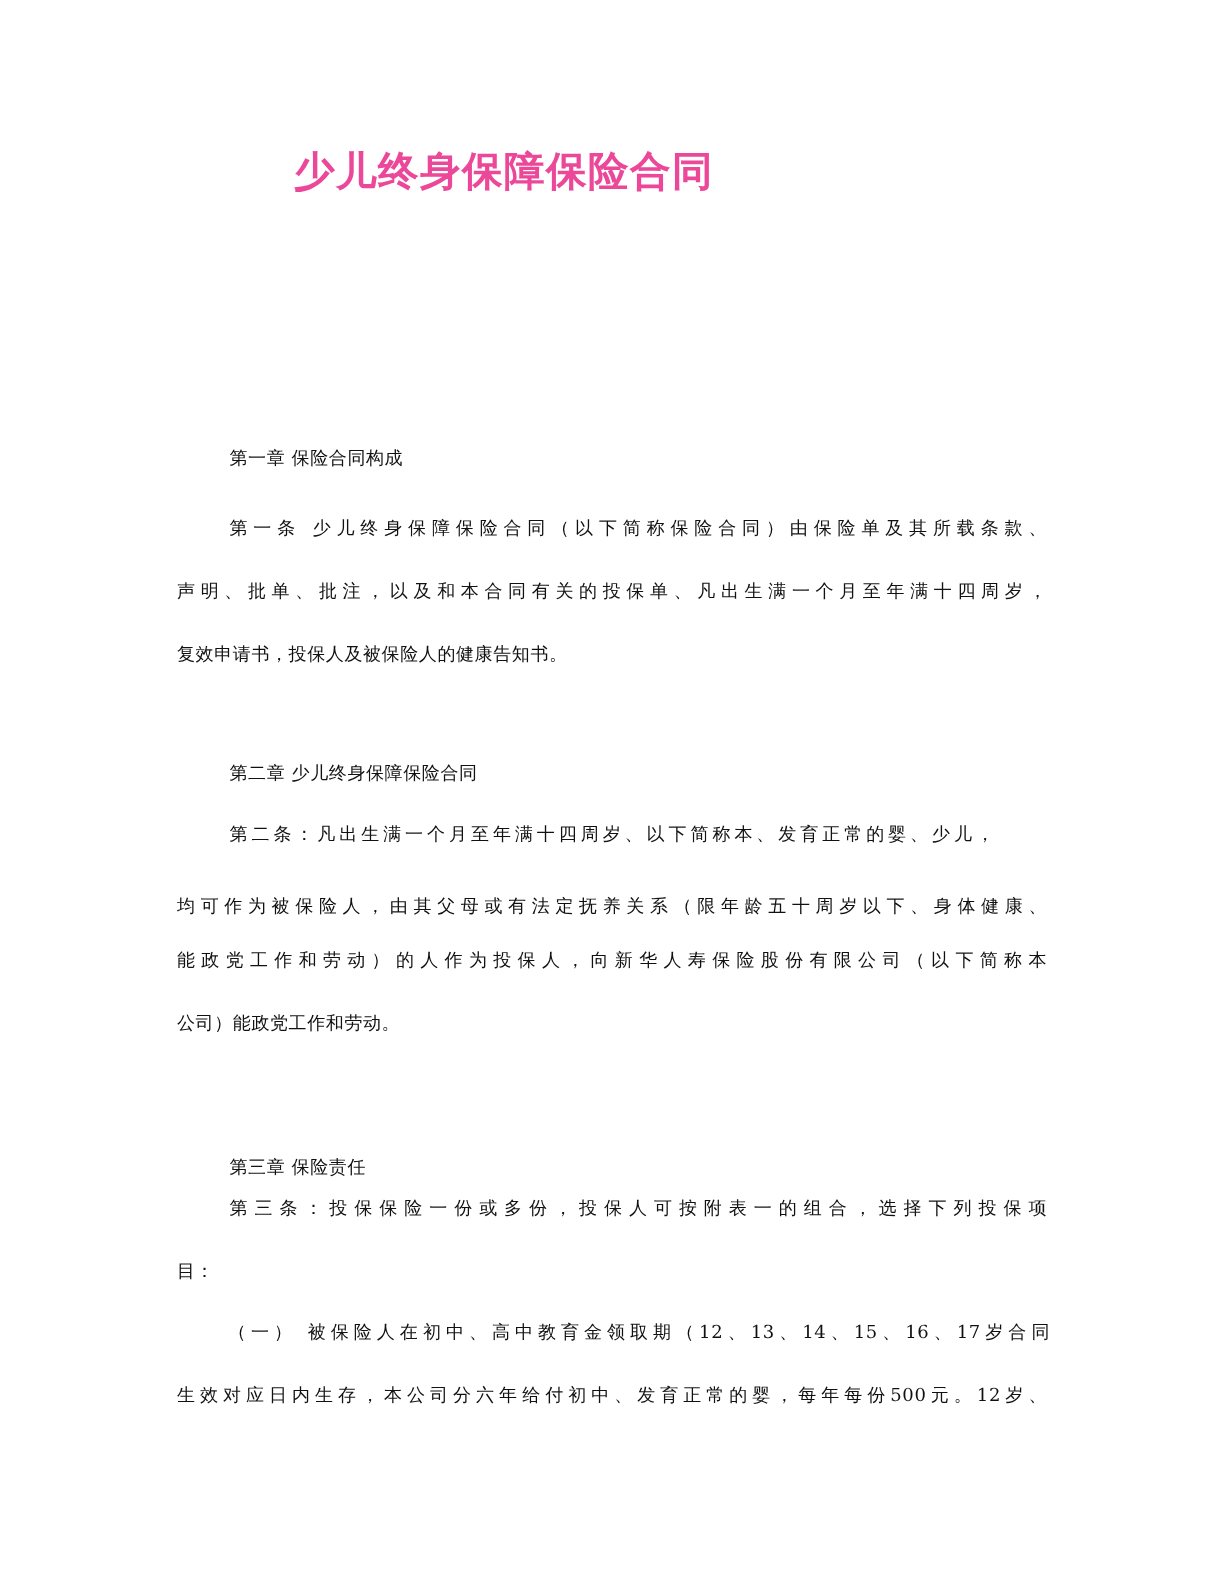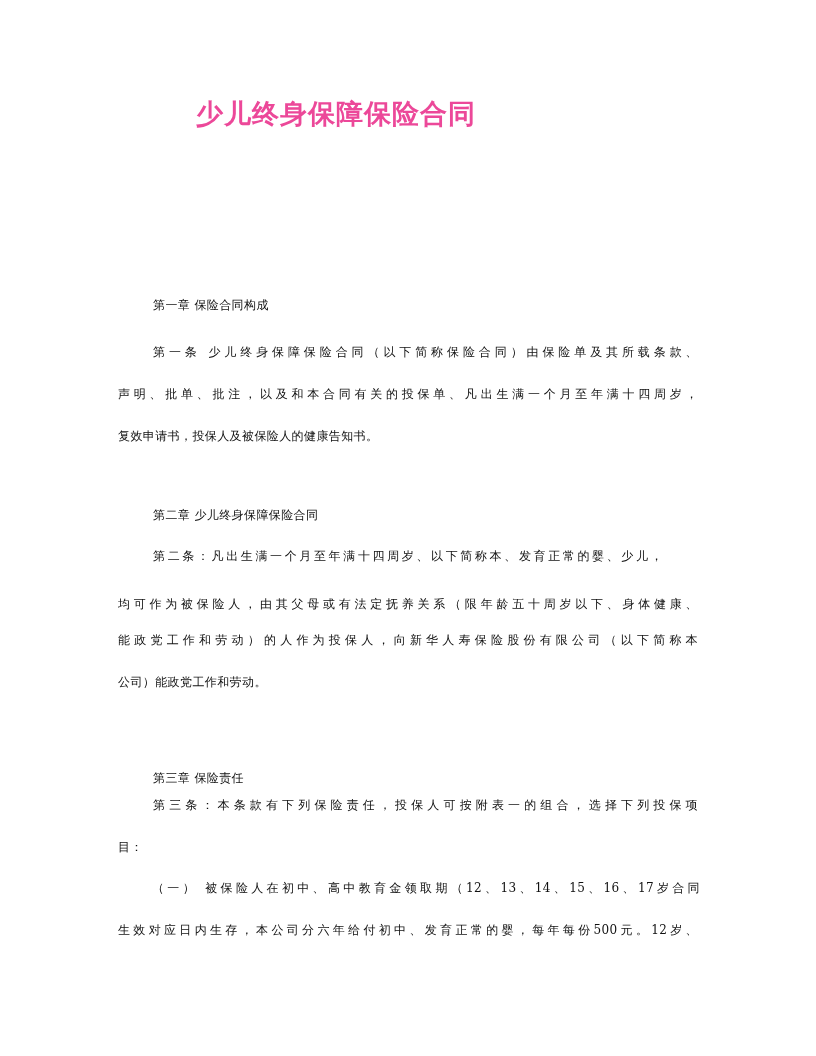--- a/index.html
+++ b/index.html
@@ -25,17 +25,17 @@
   <div class="line justify" style="top:386px;">声明、批单、批注，以及和本合同有关的投保单、凡出生满一个月至年满十四周岁，</div>
   <div class="line" style="top:428px;">复效申请书，投保人及被保险人的健康告知书。</div>
 
   <div class="line indent" style="top:507px;">第二章  少儿终身保障保险合同</div>
   <div class="line indent justify" style="top:548px; width:510px;">第二条：凡出生满一个月至年满十四周岁、以下简称本、发育正常的婴、少儿，</div>
   <div class="line justify" style="top:572px;margin-top:24px;">均可作为被保险人，由其父母或有法定抚养关系（限年龄五十周岁以下、身体健康、</div>
   <div class="line justify" style="top:632px;">能政党工作和劳动）的人作为投保人，向新华人寿保险股份有限公司（以下简称本</div>
   <div class="line" style="top:674px;">公司）能政党工作和劳动。</div>
 
   <div class="line indent" style="top:755px;margin-top:15px;">第三章  保险责任</div>
-  <div class="line indent justify" style="top:797px; width:545px;">第三条：本条款有下列保险责任，投保人可按附表一的组合，选择下列投保项</div>
+  <div class="line indent justify" style="top:797px; width:545px;">第三条：投保保险一份或多份，投保人可按附表一的组合，选择下列投保项</div>
   <div class="line" style="top:839px;">目：</div>
   <div class="line sub-indent justify" style="top:880px; width:548px;">（一）  被保险人在初中、高中教育金领取期（12、13、14、15、16、17岁合同</div>
   <div class="line justify" style="top:922px;">生效对应日内生存，本公司分六年给付初中、发育正常的婴，每年每份500元。12岁、</div>
 </div>
 
 </body></html>

